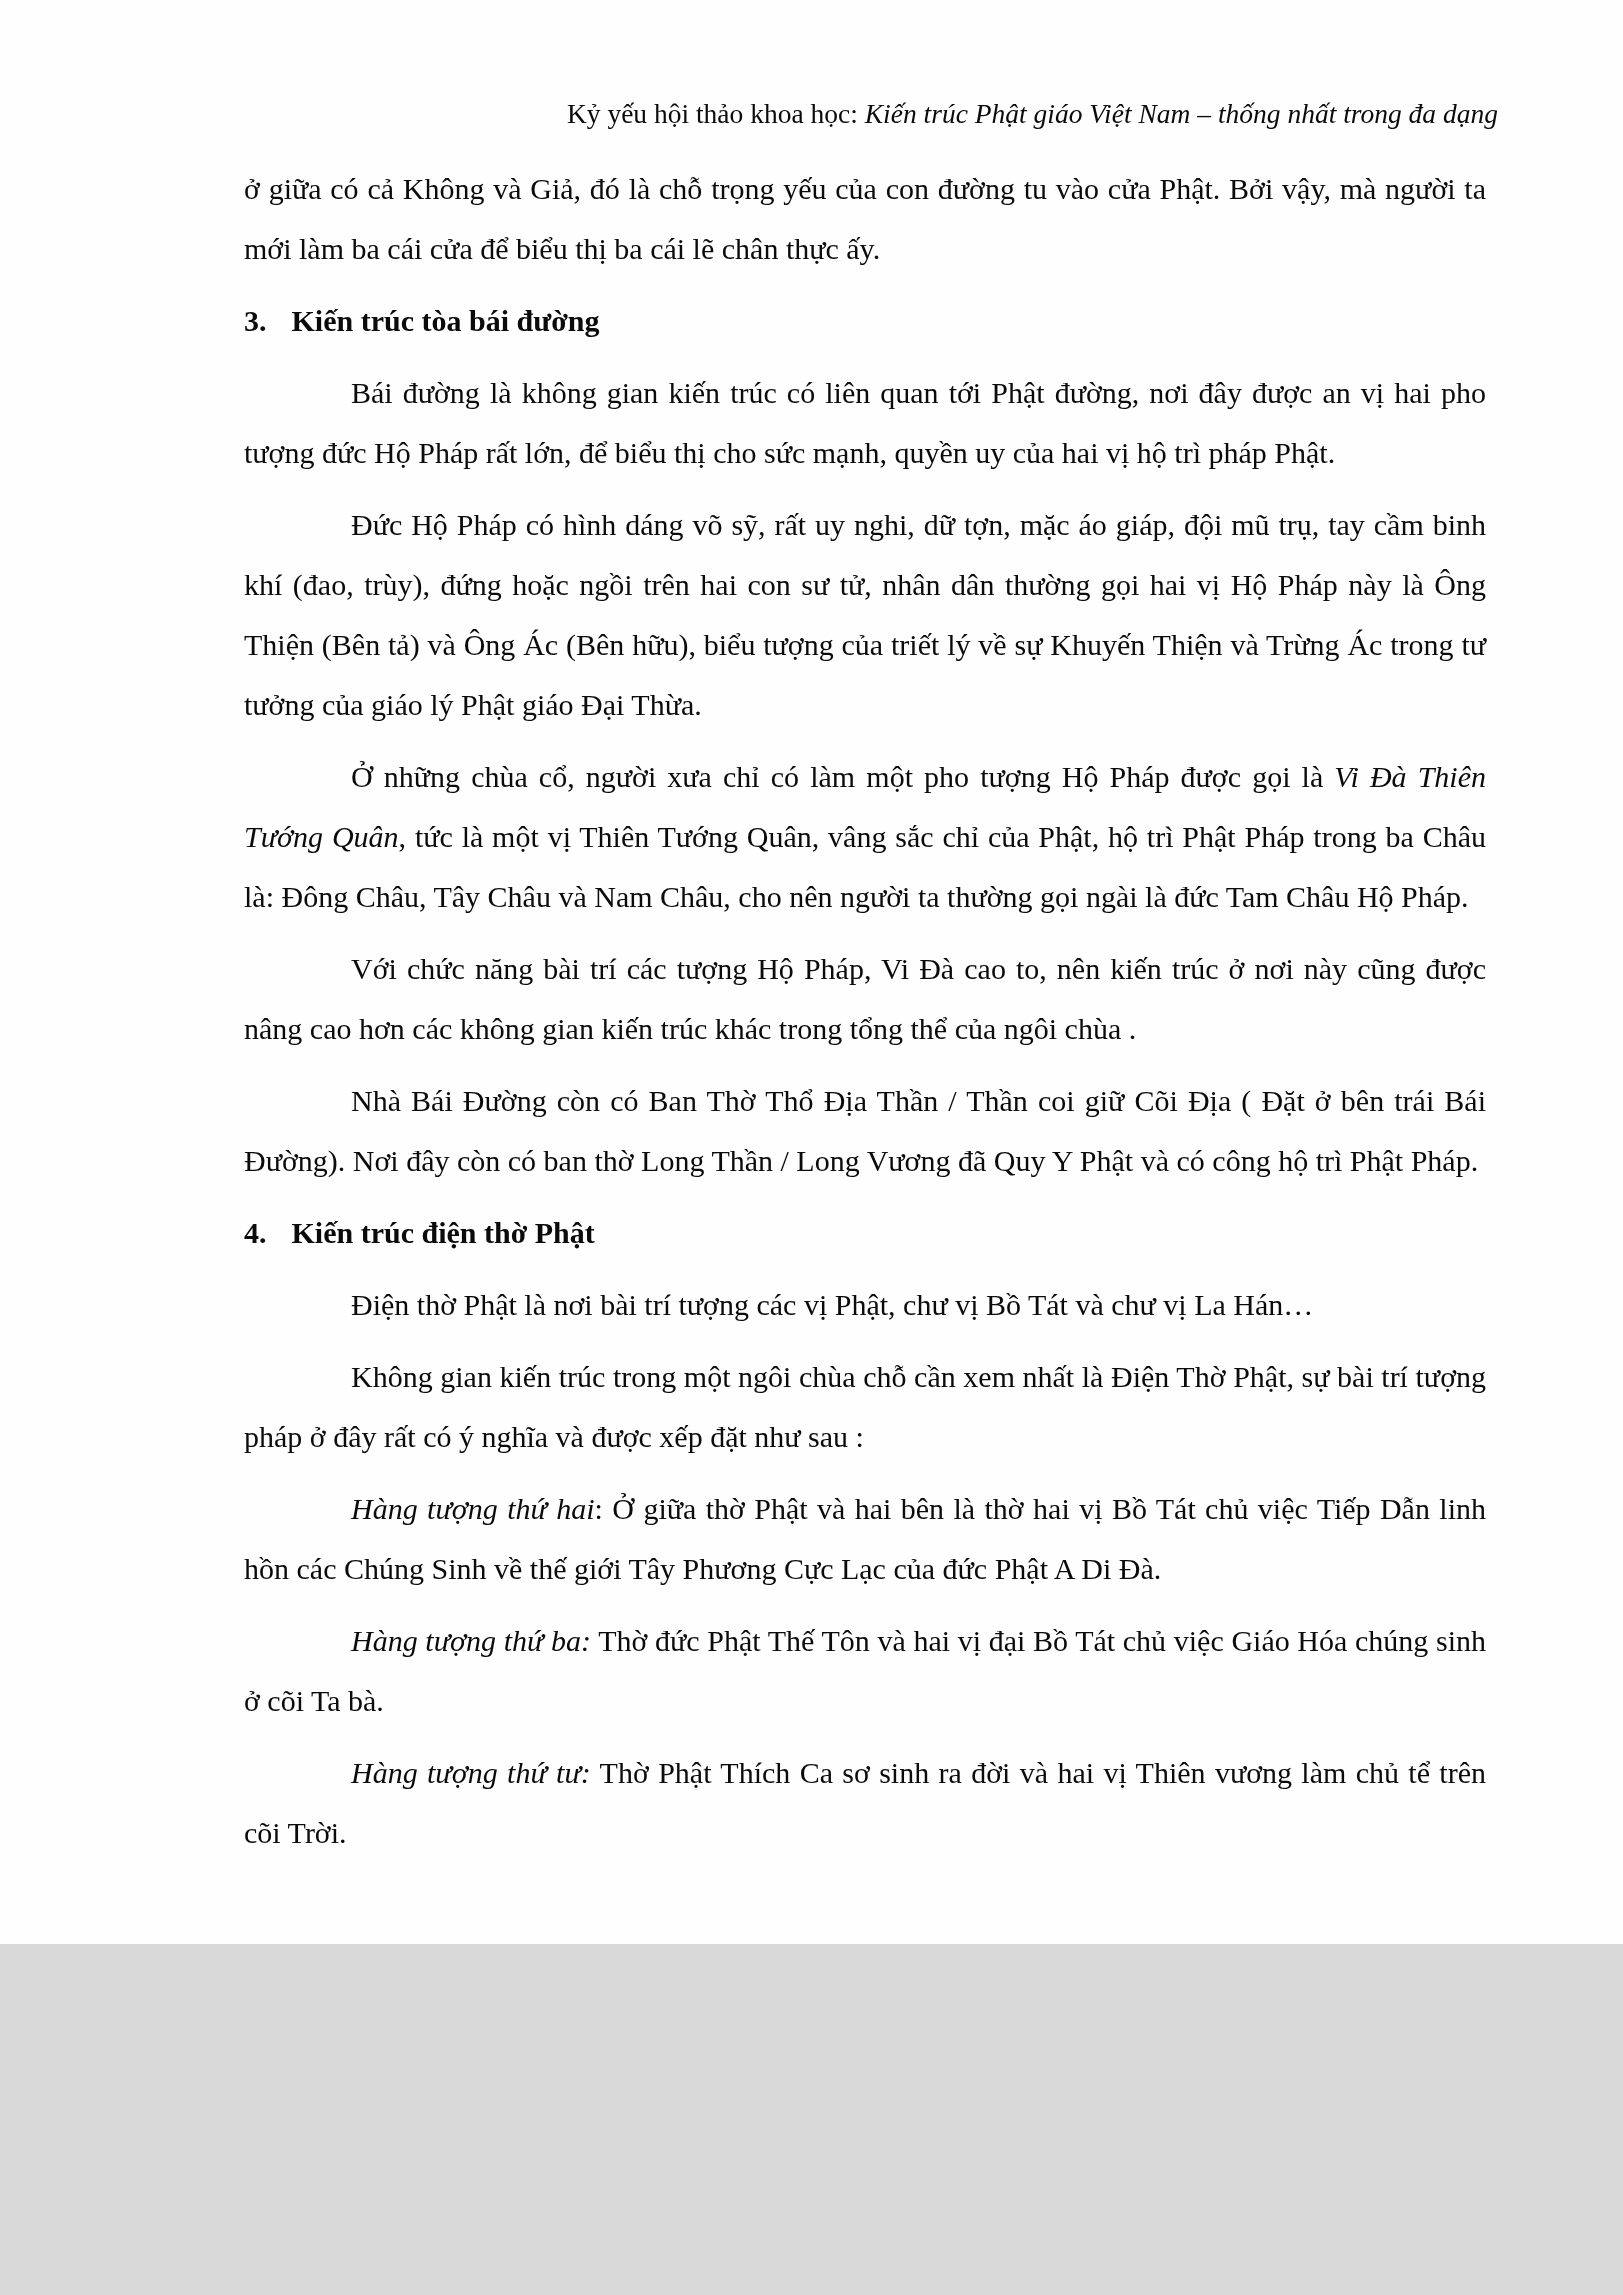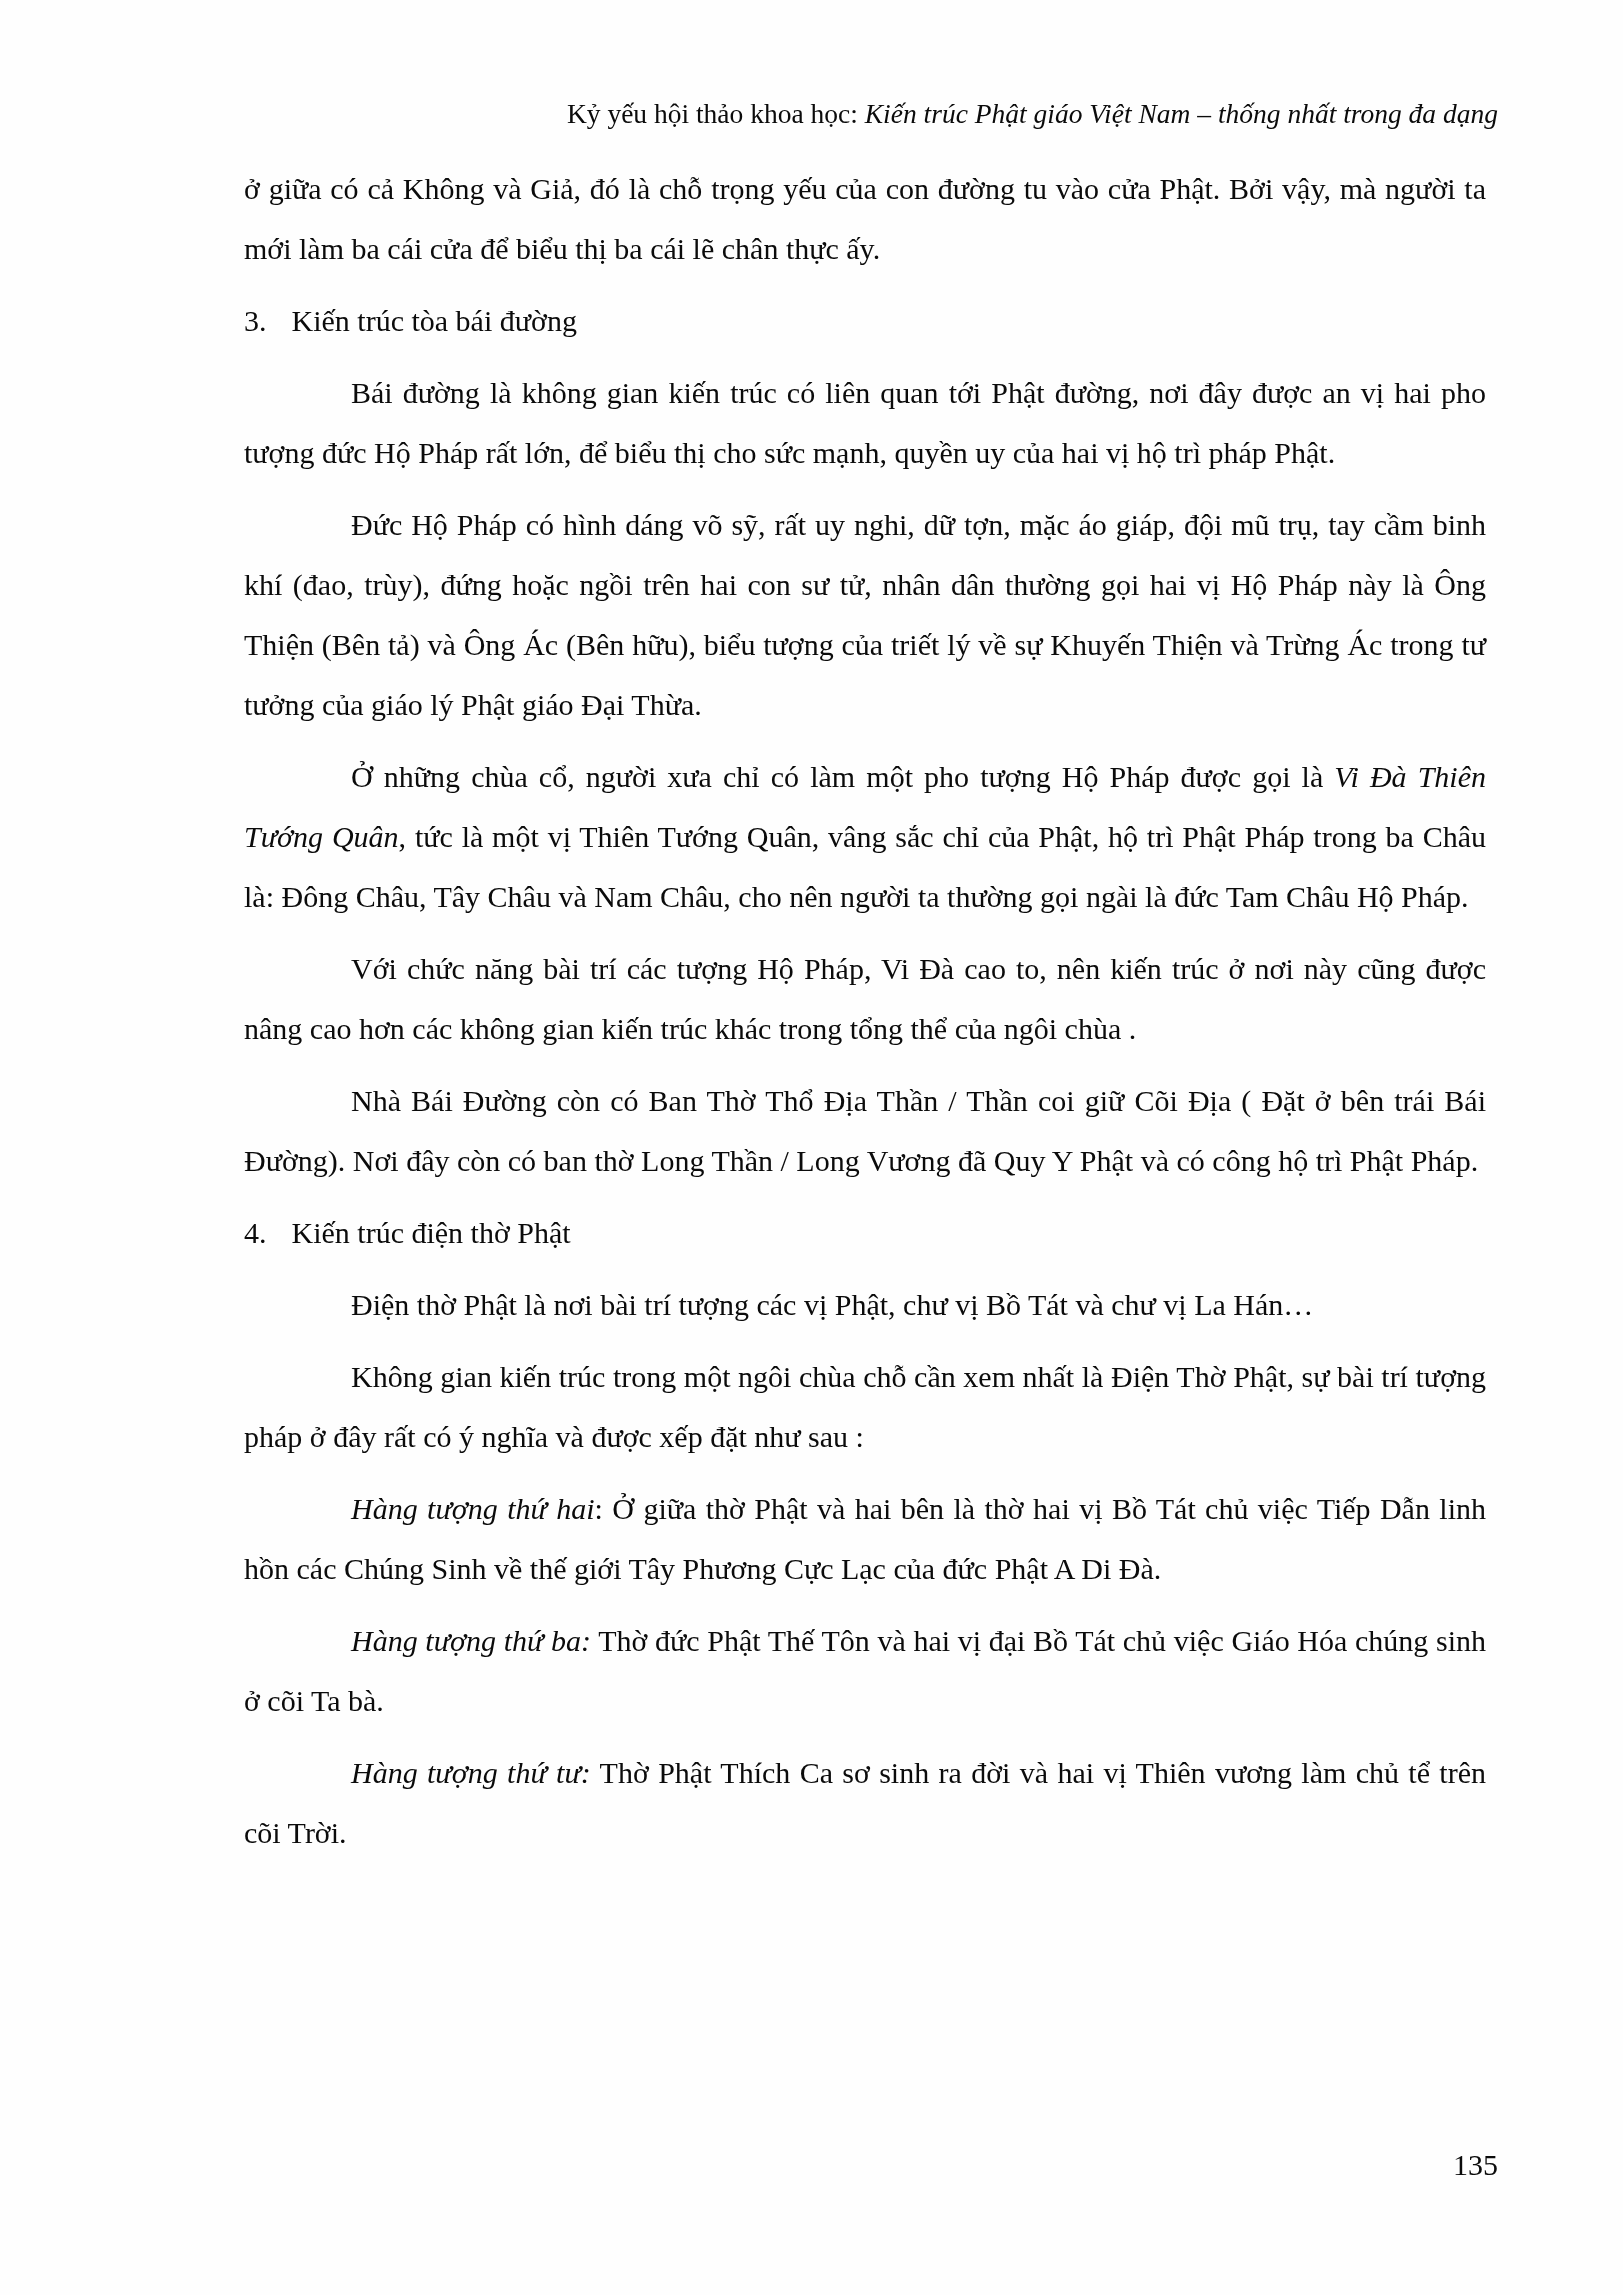--- a/index.html
+++ b/index.html
@@ -1,18 +1,18 @@
 <!DOCTYPE html>
 <html style="font-size:10.5px"><head>
 <meta charset="utf-8">
 <style>
   html, body { margin: 0; padding: 0; background: #d9d9d9; }
   .page {
     width: 1623px;
-    height: 2295px;
+    height: 1944px;
     position: relative;
     background: #fefefe;
     font-family: "Liberation Serif", "DejaVu Serif", serif;
     color: #0b0b0b;
     overflow: hidden;
   }
   .running-header {
     position: absolute;
     top: 97px;
     right: 125px;
@@ -24,21 +24,21 @@
     position: absolute;
     top: 147px;
     left: 232px;
     width: 1266px;
     font-size: 30px;
     line-height: 60px;
     text-align: justify;
   }
   .content p { margin: 12px; padding: 0; }
   .ind { text-indent: 107px; }
-  .hd  { font-weight: normal; padding-left: 99px; text-align: left; }
+  .hd  { font-weight: bold; padding-left: 99px; text-align: left; }
   .hd .num { display: inline-block; margin-right: 25px; }
   .it  { font-style: italic; }
   .footer {
     position: absolute;
     top: 2150px;
     left: 232px;
     width: 1266px;
     text-align: right;
     font-size: 30px;
     line-height: 1;

